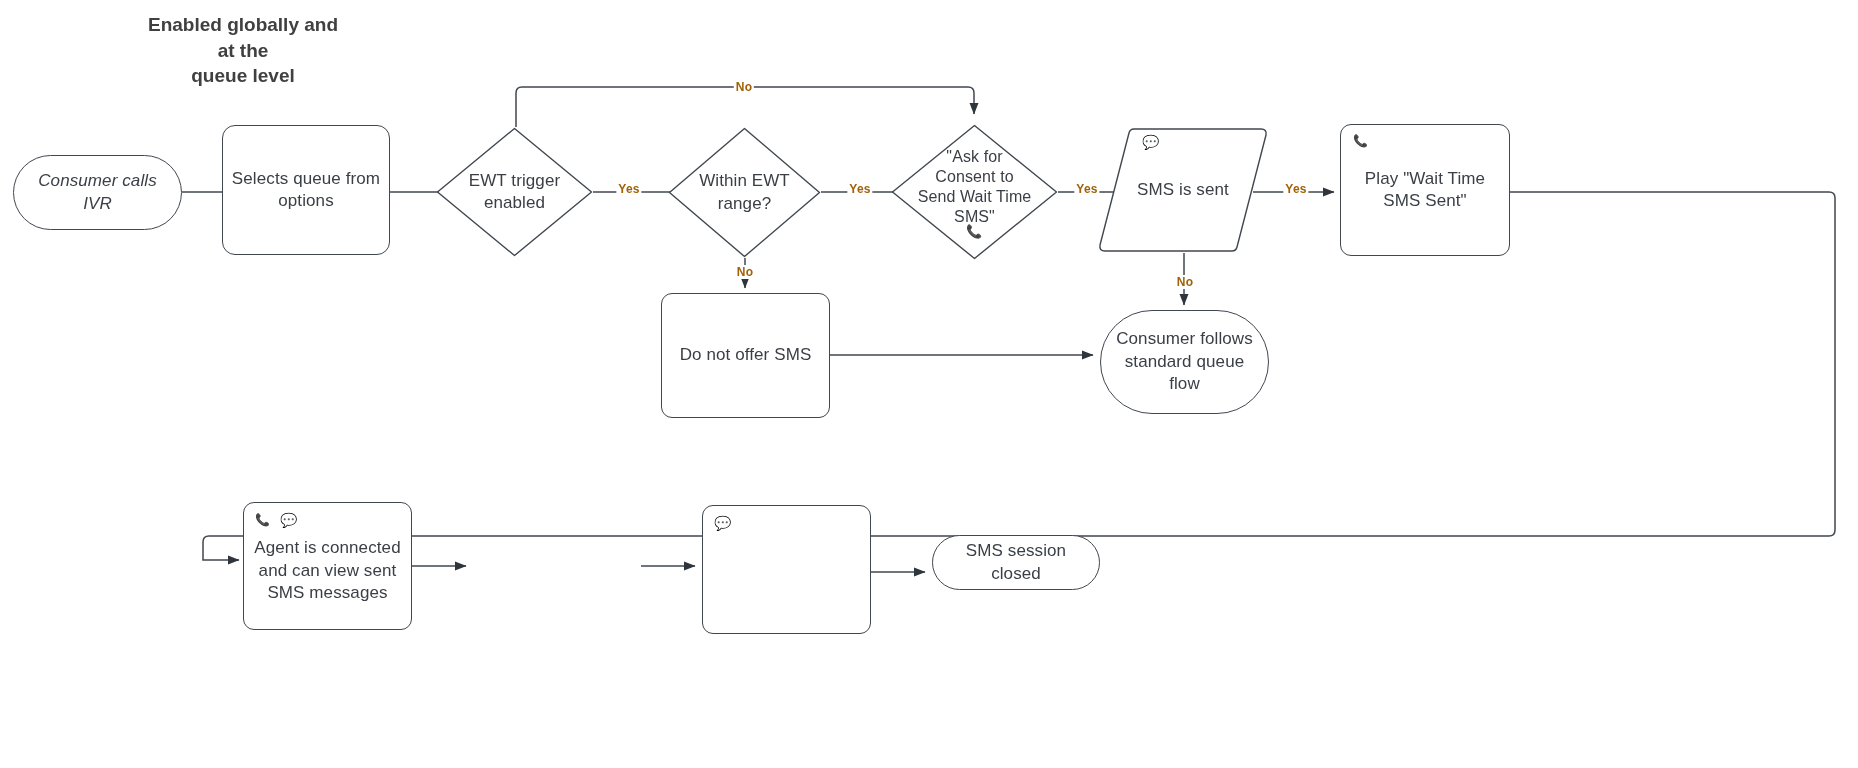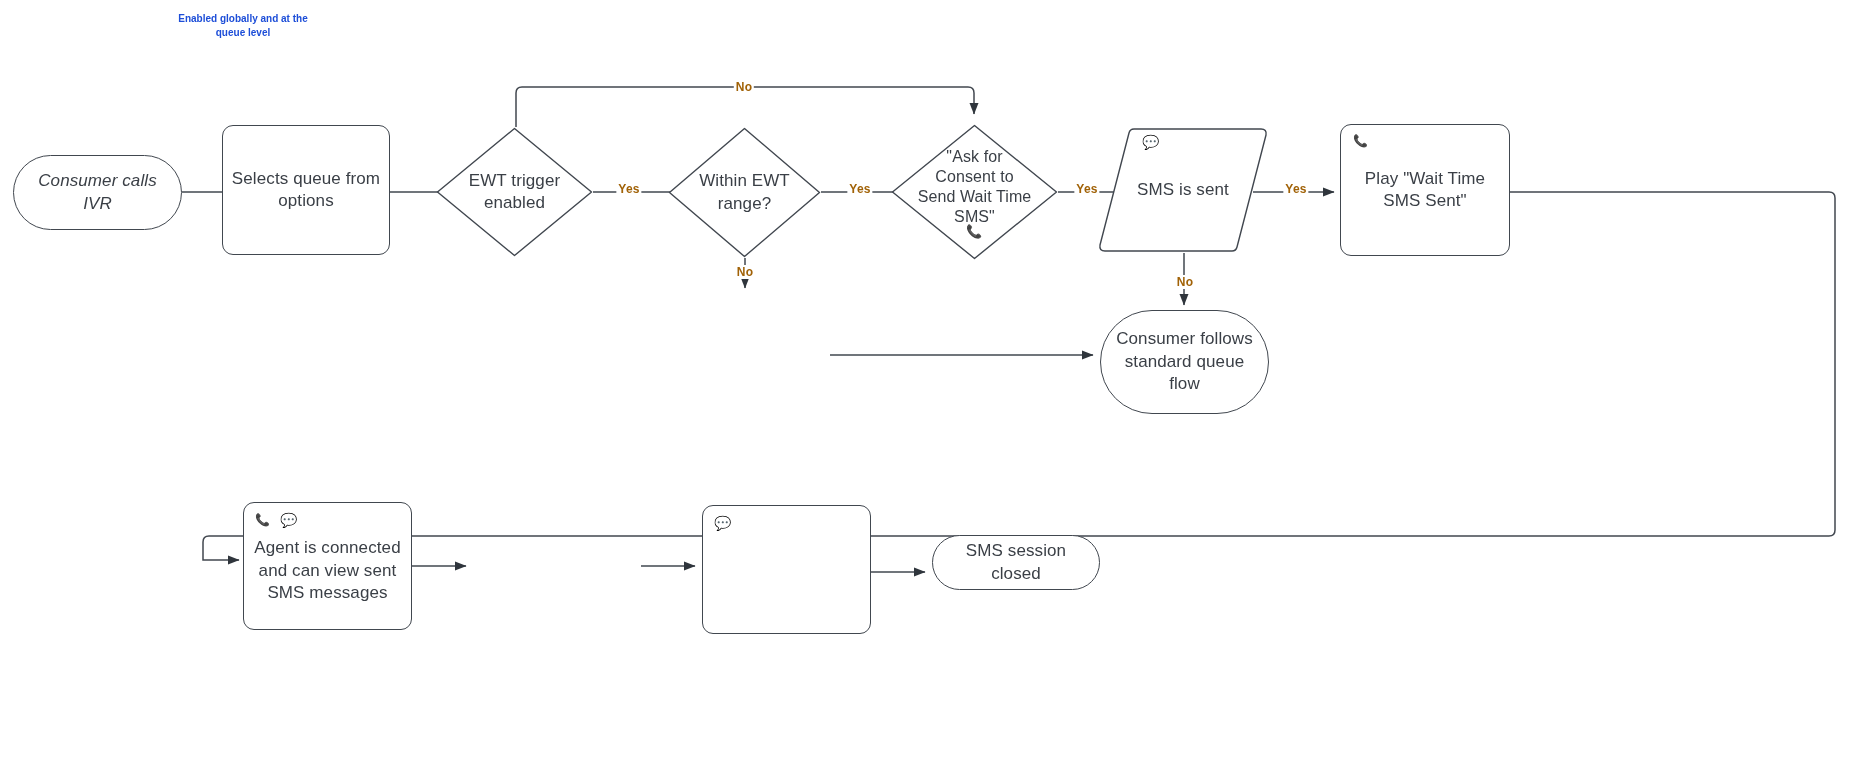--- a/index.html
+++ b/index.html
@@ -99,22 +99,22 @@
     color: #a16207;
     background: #ffffff;
     padding: 0 2px;
     white-space: nowrap;
     transform: translate(-50%, -50%);
     letter-spacing: 0.2px;
   }
   .diagram-title {
     position: absolute;
     font-weight: bold;
-    font-size: 10px;
-    color: #1d4ed8;
+    font-size: 19px;
+    color: #404040;
     text-align: center;
     line-height: 1.35;
     white-space: pre-line;
   }
 </style>
 </head>
 <body>
 
 <div id="canvas">
 
@@ -172,21 +172,21 @@
   </svg>
 
   <div class="diagram-title" style="left:138px; top:12px; width:210px;">Enabled globally and at the
 queue level</div>
 
   <div class="node shape-stadium" style="left:13px; top:155px; width:169px; height:75px;font-style:italic;">
     <span class="label">Consumer calls
 IVR</span>
   </div>
 
-  <div class="node shape-rect" style="left:222px; top:125px; width:168px; height:130px;">
+  <div class="node shape-rect" style="left:222px; top:125px; width:168px; height:130px;border-radius:13px;">
     <span class="label">Selects queue from
 options</span>
   </div>
 
   <div class="node shape-diamond" style="left:668px; top:127px; width:153px; height:131px;">
     <svg class="dia-svg" viewBox="0 0 153 131" preserveAspectRatio="none">
       <path d="M76.5,1.5 L151.5,65.5 L76.5,129.5 L1.5,65.5 Z" fill="#fff" stroke="#41474f" stroke-width="1.4" stroke-linejoin="round"></path>
     </svg>
     <span class="label">Within EWT
 range?</span>
@@ -224,20 +224,23 @@
   </div>
 
   <div class="node shape-rect" style="left:1340px; top:124px; width:170px; height:132px;">
     <span class="label">Play "Wait Time
 SMS Sent"</span>
     <span class="node-icons" style="left:12px; top:10px;">
       <span class="icon-glyph" style="font-size:12px; color:#4a4a4a;">📞</span>
     </span>
   </div>
 
+  <div class="node shape-rect" style="left:661px; top:293px; width:169px; height:125px;">
+    <span class="label">Do not offer SMS</span>
+  </div>
 
   <div class="node shape-stadium" style="left:1100px; top:310px; width:169px; height:104px;">
     <span class="label">Consumer follows
 standard queue flow</span>
   </div>
 
   <div class="node shape-rect" style="left:243px; top:502px; width:169px; height:128px;">
     <span class="label" style="margin-top:10px;">Agent is connected
 and can view sent
 SMS messages</span>

